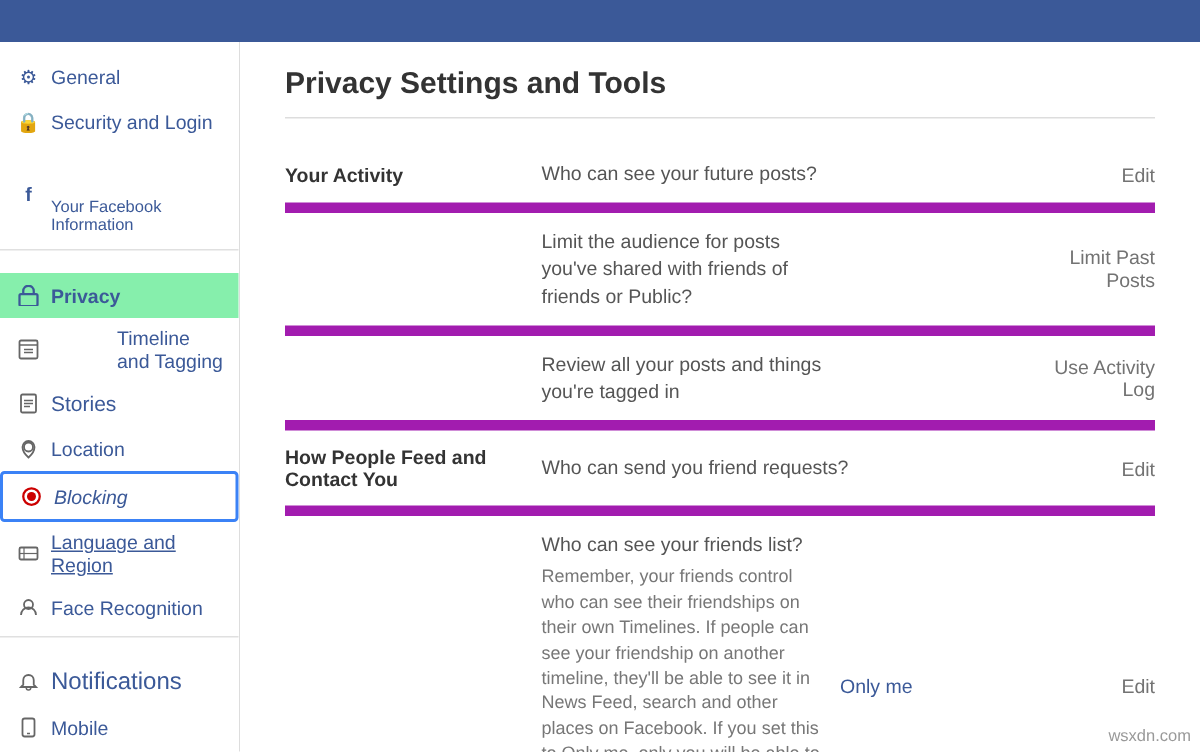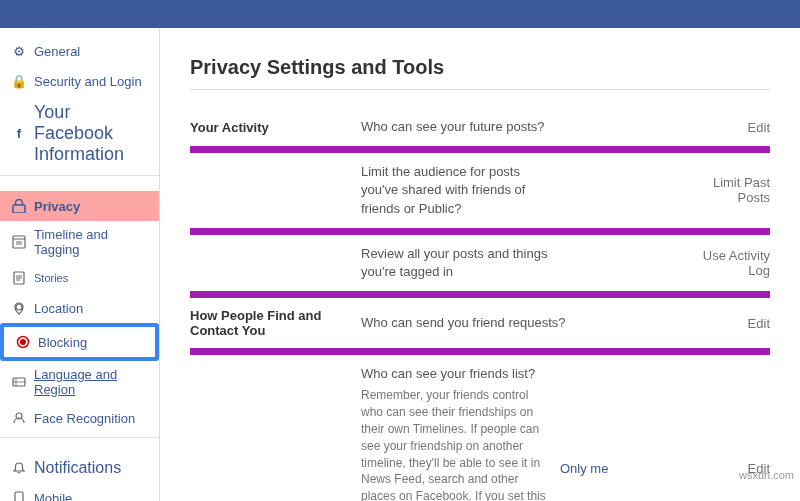--- a/index.html
+++ b/index.html
@@ -5,89 +5,89 @@
     * { box-sizing: border-box; margin: 0; padding: 0; }
     body { font-family: Arial, Helvetica, sans-serif; font-size: 13px; color: #333; background: #e9ebee; display: flex; flex-direction: column; height: 100vh; overflow: hidden; }
     
     .top-bar { background: #3b5998; height: 28px; display: flex; align-items: center; padding: 0 10px; }
     
     .main-container { display: flex; flex: 1; overflow: hidden; background: #f7f7f7; }
     
     
     .sidebar { width: 160px; background: #fff; border-right: 1px solid #ddd; overflow-y: auto; padding: 8px 0; flex-shrink: 0; }
     .sidebar-item { display: flex; align-items: center; padding: 6px 10px; cursor: pointer; color: #3b5998; font-size: 13px; position: relative; }
-    .sidebar-item.active { background: #fca5a5; font-weight: bold; color: #3b5998; }
-    .sidebar-item.highlighted { background: #fff; border: 4px solid #3b82f6; border-radius: 3px; }
+    .sidebar-item.active { background: #86efac; font-weight: bold; color: #3b5998; }
+    .sidebar-item.highlighted { background: #fff; border: 2px solid #3b82f6; border-radius: 3px; font-style: italic; }
     .sidebar-icon { width: 18px; height: 18px; margin-right: 6px; flex-shrink: 0; display: flex; align-items: center; justify-content: center; font-size: 13px; }
     .sidebar-section-gap { height: 12px; border-top: 1px solid #e0e0e0; margin: 4px 0; }
     
     
-    .content { flex: 1; overflow-y: auto; padding: 28px 30px; background: #fff; }
+    .content { flex: 1; overflow-y: auto; padding: 17px 30px; background: #fff; }
     .page-title { font-size: 20px; font-weight: bold; color: #333; margin-bottom: 18px; padding-bottom: 10px; border-bottom: 1px solid #ddd; }
     .section-row { display: flex; align-items: center; padding: 10px 0; border-bottom: 7px solid #a21caf; }
     .section-label { width: 160px; font-weight: bold; font-size: 13px; color: #333; flex-shrink: 0; padding-right: 10px; }
     .section-desc { flex: 1; font-size: 13px; color: #555; padding-right: 10px; line-height: 1.4; margin-left: 11px; }
     .section-value { width: 130px; flex-shrink: 0; color: #3b5998; font-size: 13px; }
     .section-action { width: 80px; flex-shrink: 0; text-align: right; }
     .edit-link { color: #737373; text-decoration: none; font-size: 13px; cursor: pointer; }
     
-    .watermark { position: fixed; bottom: 20px; right: 6px; font-size: 11px; color: #999; }
+    .watermark { position: fixed; bottom: 4px; right: 6px; font-size: 11px; color: #999; }
   </style>
 </head>
 <body>
 
 <div class="top-bar"></div>
 
 <div class="main-container">
 
   <div class="sidebar">
 
   <div class="sidebar-item">
         <span class="sidebar-icon">⚙</span>
         <span style="font-size: 13px;">General</span>
       </div>
       <div class="sidebar-item">
         <span class="sidebar-icon">🔒</span>
         <span style="font-size: 13px;">Security and Login</span>
       </div>
       <div class="sidebar-item">
         <span class="sidebar-icon" style="color: rgb(59, 89, 152); font-weight: bold;">f</span>
-        <span style="font-size: 18px;">Your Facebook Information</span>
+        <span style="font-size: 11px; margin-top: 30px;">Your Facebook Information</span>
       </div>
       <div class="sidebar-section-gap"></div>
       <div class="sidebar-item active">
         <span class="sidebar-icon">
           <svg width="14" height="14" viewBox="0 0 14 14">
             <rect x="1" y="6" width="12" height="8" rx="1" fill="none" stroke="#3b5998" stroke-width="1.5"></rect>
             <path d="M3.5 6V4a3.5 3.5 0 0 1 7 0v2" fill="none" stroke="#3b5998" stroke-width="1.5"></path>
           </svg>
         </span>
         <span style="font-size: 13px;">Privacy</span>
       </div>
       <div class="sidebar-item">
         <span class="sidebar-icon">
           <svg width="14" height="14" viewBox="0 0 14 14">
             <rect x="1" y="1" width="12" height="12" rx="1" fill="none" stroke="#666" stroke-width="1.2"></rect>
             <line x1="1" y1="4" x2="13" y2="4" stroke="#666" stroke-width="1"></line>
             <line x1="4" y1="7" x2="10" y2="7" stroke="#666" stroke-width="1"></line>
             <line x1="4" y1="9" x2="10" y2="9" stroke="#666" stroke-width="1"></line>
           </svg>
         </span>
-        <span style="font-size: 13px;">Timeline and Tagging</span>
+        <span style="font-size: 13px; margin-left: 44px;">Timeline and Tagging</span>
       </div>
       <div class="sidebar-item">
         <span class="sidebar-icon">
           <svg width="14" height="14" viewBox="0 0 14 14">
             <rect x="2" y="1" width="10" height="12" rx="1" fill="none" stroke="#666" stroke-width="1.2"></rect>
             <line x1="4" y1="5" x2="10" y2="5" stroke="#666" stroke-width="1"></line>
             <line x1="4" y1="7" x2="10" y2="7" stroke="#666" stroke-width="1"></line>
             <line x1="4" y1="9" x2="8" y2="9" stroke="#666" stroke-width="1"></line>
           </svg>
         </span>
-        <span style="font-size: 11px;">Stories</span>
+        <span style="font-size: 14px;">Stories</span>
       </div>
       <div class="sidebar-item">
         <span class="sidebar-icon">
           <svg width="14" height="14" viewBox="0 0 14 14">
             <circle cx="7" cy="6" r="3" fill="none" stroke="#666" stroke-width="1.2"></circle>
             <path d="M7 2C4.8 2 3 3.8 3 6c0 3.5 4 7 4 7s4-3.5 4-7c0-2.2-1.8-4-4-4z" fill="none" stroke="#666" stroke-width="1.2"></path>
           </svg>
         </span>
         <span style="font-size: 13px;">Location</span>
       </div>
@@ -165,21 +165,21 @@
           <div class="section-value"></div>
           <div class="section-action"><a class="edit-link" href="#">Limit Past Posts</a></div>
         </div>
         <div class="section-row">
           <div class="section-label"></div>
           <div class="section-desc">Review all your posts and things you're tagged in</div>
           <div class="section-value"></div>
           <div class="section-action"><a class="edit-link" href="#">Use Activity Log</a></div>
         </div>
         <div class="section-row">
-          <div class="section-label">How People Find and Contact You</div>
+          <div class="section-label">How People Feed and Contact You</div>
           <div class="section-desc">Who can send you friend requests?</div>
           <div class="section-action"><a class="edit-link" href="#">Edit</a></div>
         </div>
         <div class="section-row">
           <div class="section-label"></div>
           <div class="section-desc">Who can see your friends list?<div style="font-size: 12px; color: rgb(119, 119, 119); margin-top: 4px;">Remember, your friends control who can see their friendships on their own Timelines. If people can see your friendship on another timeline, they'll be able to see it in News Feed, search and other places on Facebook. If you set this to Only me, only you will be able to see your full friends list on your timeline. Other people will see only mutual friends.</div></div>
           <div class="section-value">Only me</div>
           <div class="section-action"><a class="edit-link" href="#">Edit</a></div>
         </div>
       </div>

